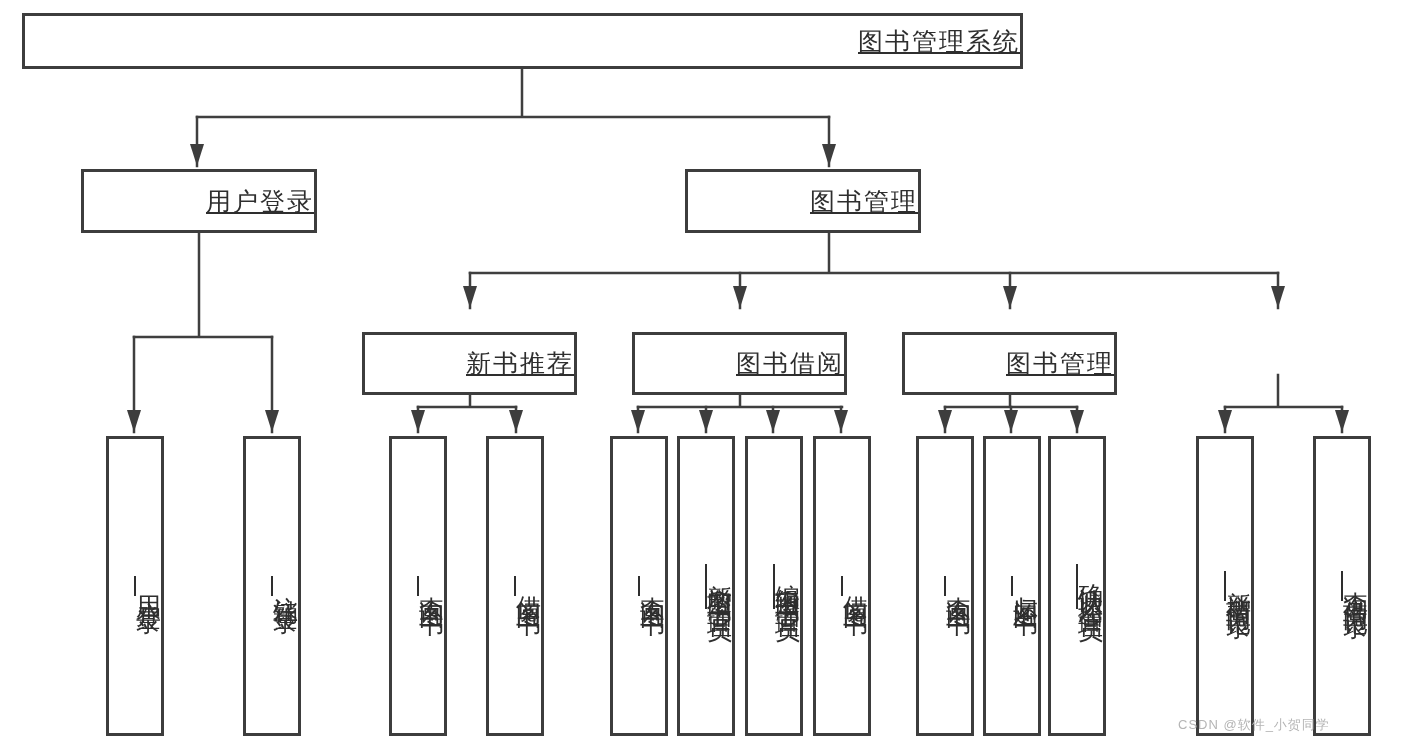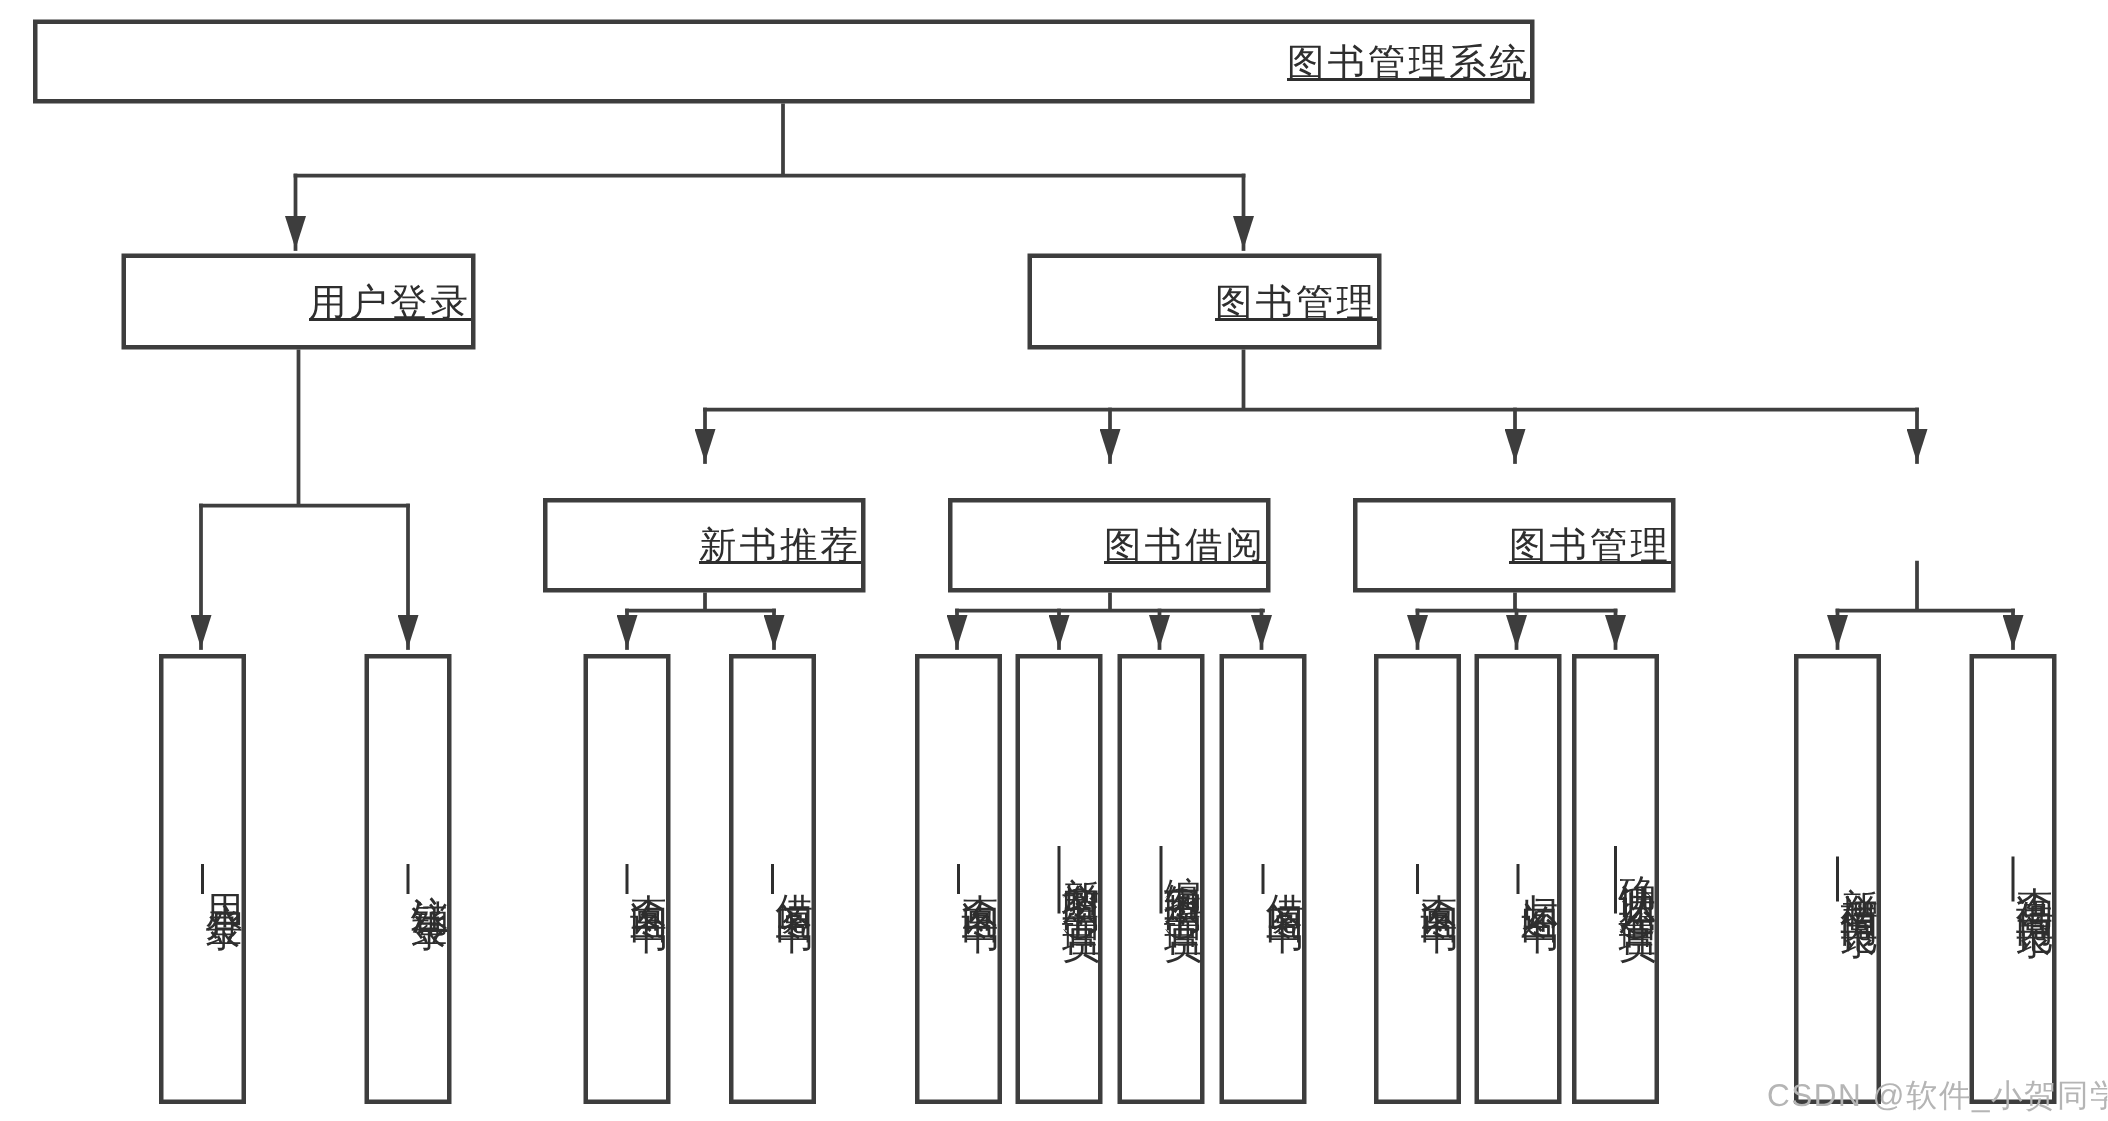--- a/index.html
+++ b/index.html
@@ -44,24 +44,24 @@
     writing-mode: vertical-rl;
     letter-spacing: 5px;
     line-height: 1;
     white-space: nowrap;
   }
   .watermark {
     position: absolute;
     left: 1178px;
     top: 716px;
     width: 227px;
-    font-size: 21px;
+    font-size: 13px;
     color: #b5b5b5;
     letter-spacing: 1px;
-    text-align: right;
+    text-align: left;
     white-space: nowrap;
   }
 </style>
 </head>
 <body>
 
 <div class="canvas">
 
   <svg class="connectors" viewBox="0 0 1405 747" xmlns="http://www.w3.org/2000/svg">
     <defs>

